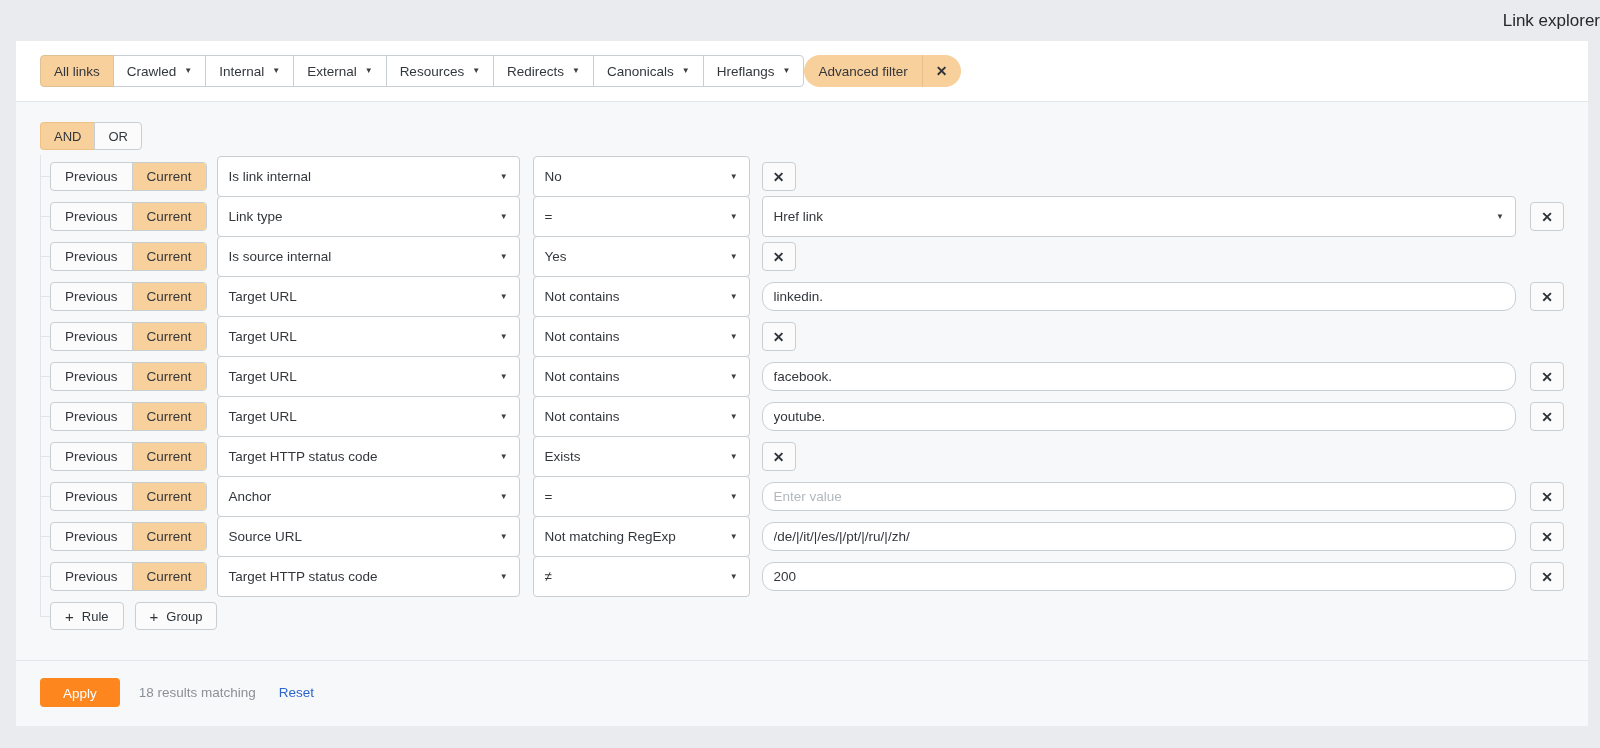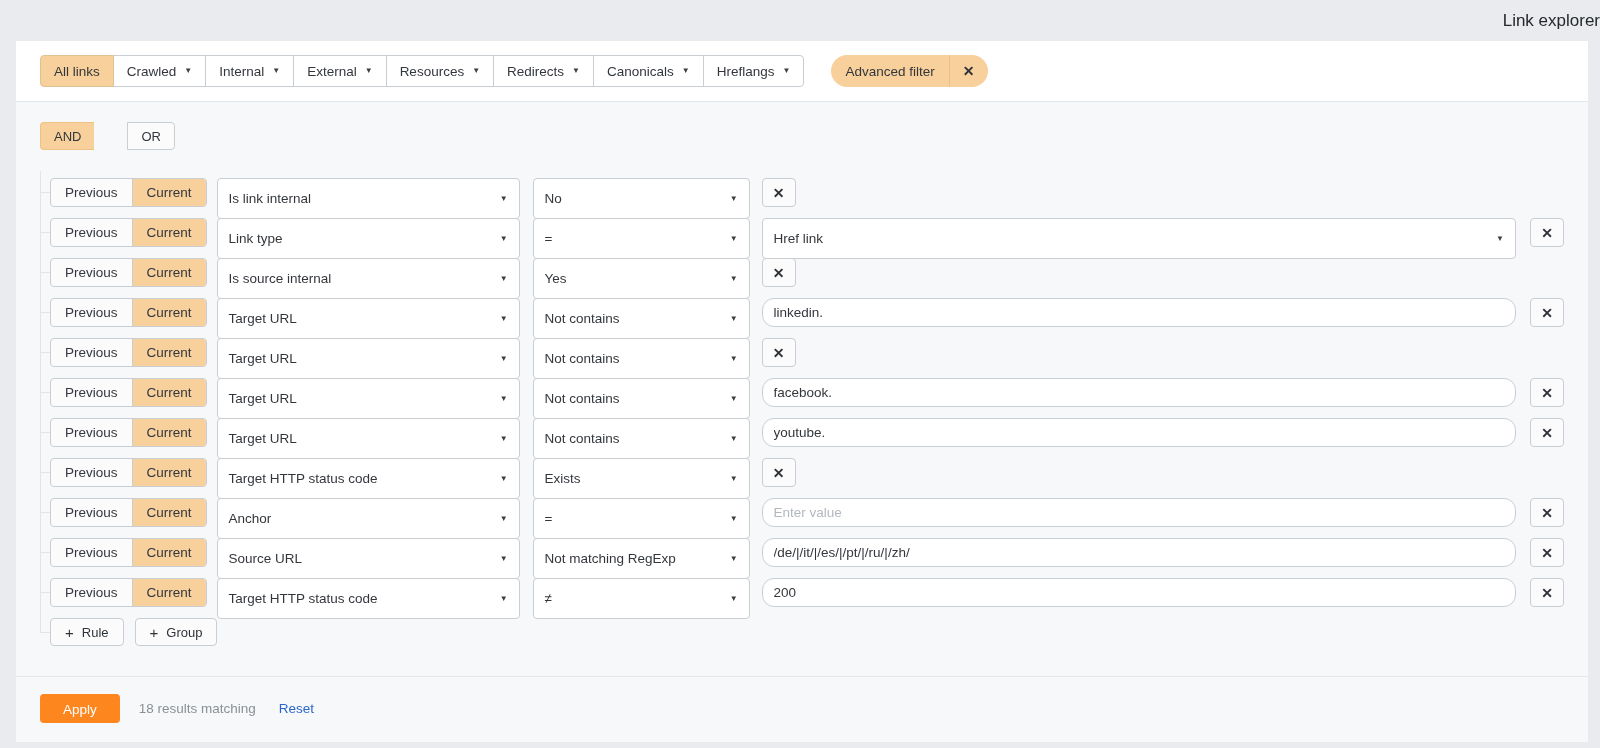--- a/index.html
+++ b/index.html
@@ -16,34 +16,34 @@
   .panel{margin:0 12px 0 16px;}
   
   .tabs-section{background:var(--panel_bg); display:flex; align-items:center; padding:14px 24px; border-bottom:1px solid var(--divider);}
   .tab-group{display:flex;}
   .tab{height:32px; display:flex; align-items:center; padding:0 13px; background:var(--panel_bg);
        border:1px solid var(--border); margin-left:-1px; cursor:pointer; white-space:nowrap;}
   .tab:first-child{border-radius:4px 0 0 4px; margin-left:0;}
   .tab:last-child{border-radius:0 4px 4px 0;}
   .tab.selected{background:var(--accent_orange); border-color:#dfc194; position:relative; z-index:1;}
   .tab-caret,.caret{font-size:8px; color:#3c4043; margin-left:8px; line-height:1;}
-  .advanced-filter{margin-left:27px; display:flex; align-items:stretch; height:32px; background:var(--accent_orange); border-radius:16px; cursor:pointer;}
+  .advanced-filter{display:flex; align-items:stretch; height:32px; background:var(--accent_orange); border-radius:16px; cursor:pointer;}
   .af-label{display:flex; align-items:center; padding:0 14px;}
   .af-divider{width:1px; background:var(--accent_divider);}
   .af-close{display:flex; align-items:center; padding:0 13px; font-size:14px; font-weight:bold; color:#2e3338;}
   
   .builder-section{background:var(--section_bg); padding:20px 24px 30px 24px;}
-  .logic-toggle{display:inline-flex; height:28px; margin-bottom:28px;gap:33px;}
+  .logic-toggle{display:inline-flex; height:28px; margin-bottom:12px;}
   .logic{display:flex; align-items:center; padding:0 13px; background:var(--btn_bg); border:1px solid var(--border); cursor:pointer; font-size:13px;}
   .logic:first-child{border-radius:4px 0 0 4px; border-right:none;}
   .logic:last-child{border-radius:0 4px 4px 0;}
   .logic.selected{background:var(--accent_orange); border-color:var(--accent_orange_border);}
   .rules{position:relative; margin-left:10px;}
   .rules::before{content:""; position:absolute; left:-10px; top:-7px; bottom:14px; width:1px; background:var(--tree);}
-  .rule-row{display:flex; height:29px; margin-bottom:11px; position:relative;}
+  .rule-row{display:flex; align-items:center; height:29px; margin-bottom:11px; position:relative;}
   .rule-row::before, .add-row::before{content:""; position:absolute; left:-10px; top:14px; width:10px; height:1px; background:var(--tree);}
   .scope{display:flex; height:29px; border:1px solid var(--border); border-radius:4px; background:var(--btn_bg); margin-right:10px; flex:none; overflow:hidden;}
   .scope-prev{display:flex; align-items:center; padding:0 14px; border-right:1px solid var(--border); cursor:pointer;}
   .scope-curr{display:flex; align-items:center; padding:0 14px; background:var(--accent_orange); cursor:pointer;}
   .select{display:flex; align-items:center; justify-content:space-between; height:41px; padding:0 11px;
           background:#fff; border:1px solid var(--border); border-radius:4px; cursor:pointer;}
   .field-select{width:303px; margin-right:13px; flex:none;}
   .op-select{width:217px; margin-right:12px; flex:none;}
   .value-select{flex:1; margin-right:14px;}
   .value-input{flex:1; height:29px; margin-right:14px; padding:0 11px; background:#fff; border:1px solid var(--border);

